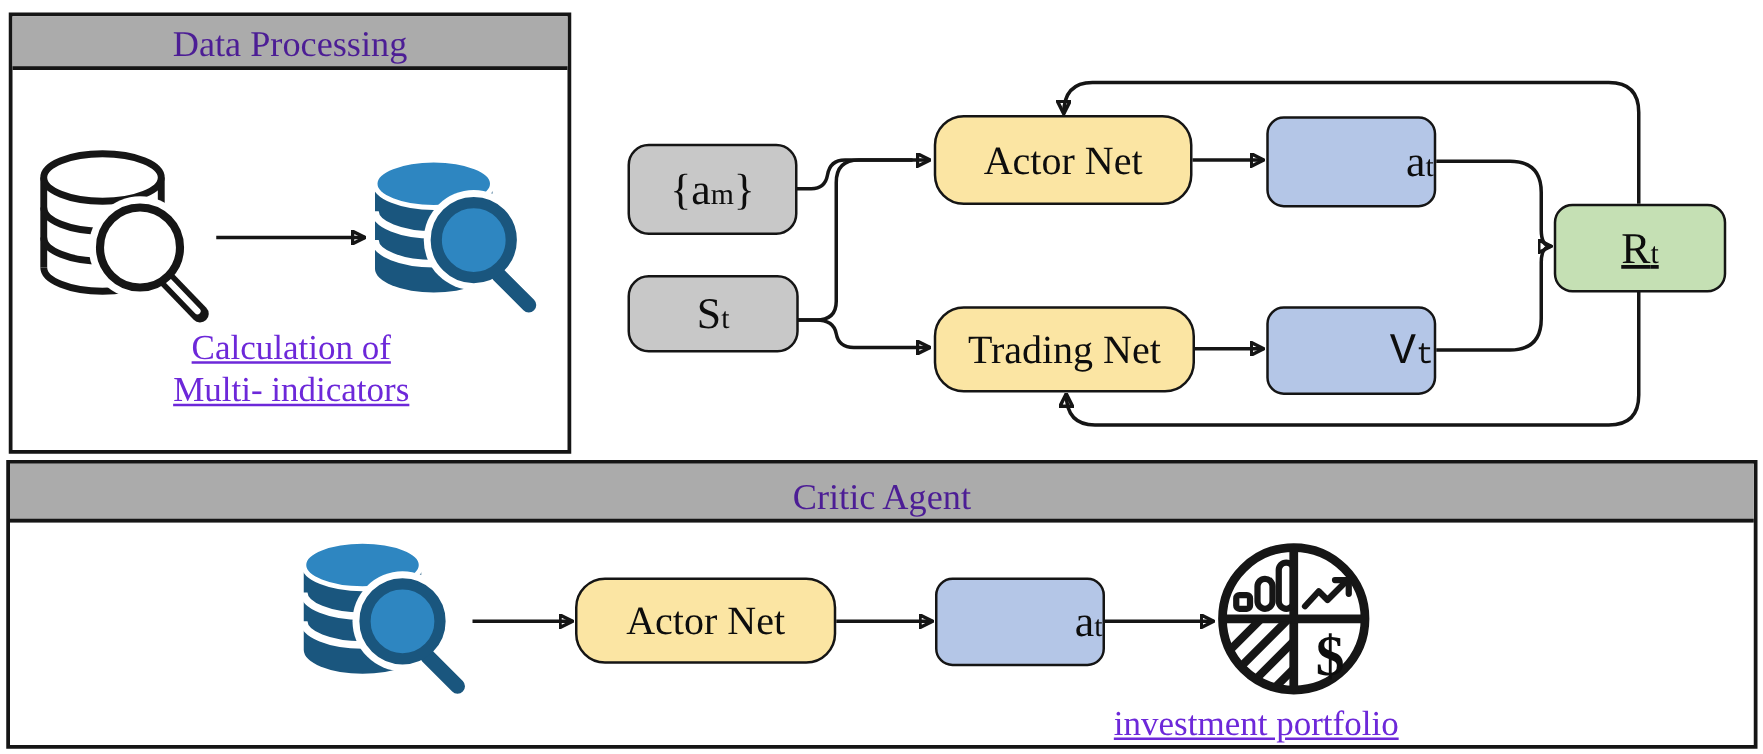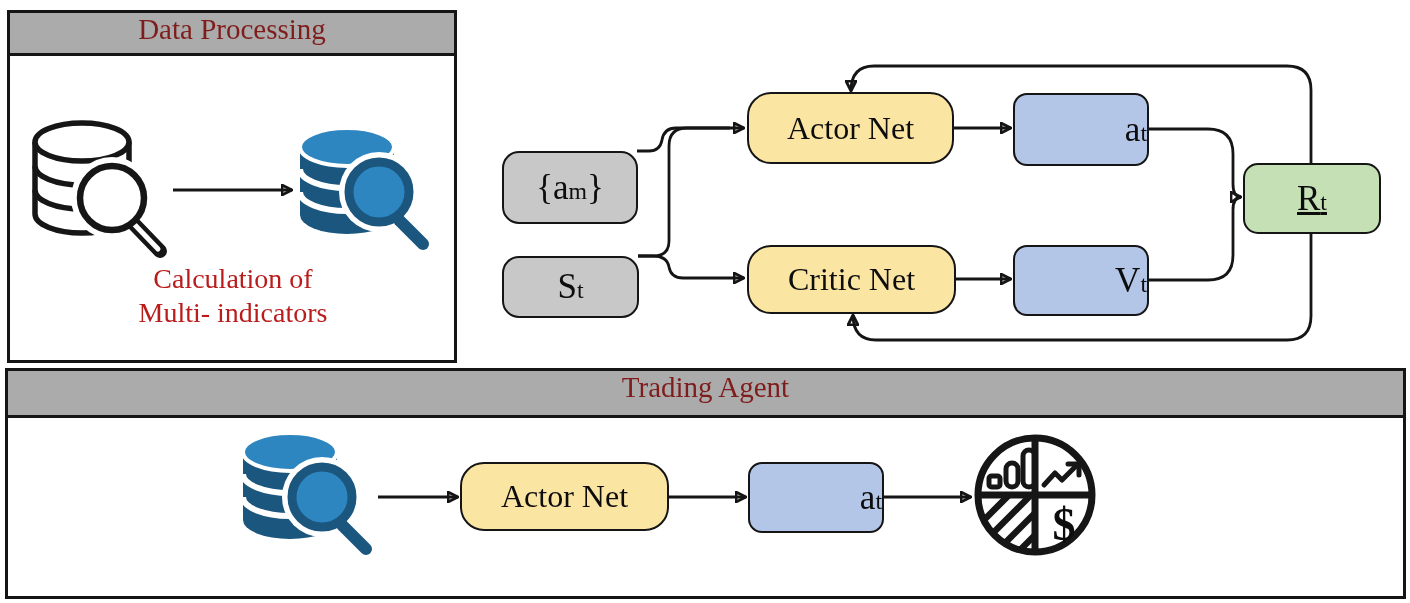--- a/index.html
+++ b/index.html
@@ -13,35 +13,35 @@
     --db-blue-dark:#1A567E;
   }
   html,body{margin:0;padding:0;background:#fff;}
   .canvas{
     position:relative;width:1410px;height:603px;background:#fff;overflow:hidden;
     font-family:"Liberation Serif","DejaVu Serif",serif;color:#111;
   }
   .panel{position:absolute;border:3px solid var(--border-black);background:#fff;box-sizing:border-box;}
   .panel-header{
     position:absolute;left:0;top:0;right:0;height:40px;background:var(--header-fill);
-    border-bottom:3px solid var(--border-black);display:flex;align-items:flex-start;justify-content:center;
-    font-size:29px;color:#7f1d1d;
+    border-bottom:3px solid var(--border-black);display:flex;align-items:flex-end;justify-content:center;
+    font-size:29px;color:#4c1d95;
   }
   .panel-header.tall{height:44px;}
   .node{
     position:absolute;z-index:2;box-sizing:border-box;border:2.6px solid #151515;
     display:flex;align-items:center;justify-content:center;font-size:32px;color:#0d0d0d;
   }
   .node .sub{font-size:0.68em;}
-  .node.gray{background:var(--node-gray);border-radius:17px;margin-top:36px;}
+  .node.gray{background:var(--node-gray);border-radius:17px;}
   .node.yellow{background:var(--node-yellow);border-radius:24px;}
   .node.blue{background:var(--node-blue);border-radius:14px;justify-content:flex-end;}
   .node.green{background:var(--node-green);border-radius:15px;}
   .node.big{font-size:35px;}
-  .caption{position:absolute;z-index:2;text-align:center;font-size:28px;line-height:34px;color:#b91c1c;}
+  .caption{position:absolute;z-index:2;text-align:center;font-size:28px;line-height:34px;color:#6d28d9;text-decoration:underline;}
   .connectors{position:absolute;left:0;top:0;z-index:1;pointer-events:none;}
   .icon-svg{position:absolute;z-index:2;}
   .connectors path{fill:none;stroke:#151515;stroke-width:2.8px;}
   .dbdark{fill:var(--db-blue-dark);}
   .dblight{fill:var(--db-blue-light);}
   .dollar{font-family:"Liberation Serif","DejaVu Serif",serif;font-weight:bold;font-size:46px;fill:#0d0d0d;}
 </style>
 </head>
 <body>
 
@@ -49,21 +49,21 @@
 
   <div class="panel" style="left:7px;top:10px;width:450px;height:353px;">
     <div class="panel-header">
       <span>Data Processing</span>
     </div>
   </div>
 
 
   <div class="panel" style="left:5px;top:368px;width:1401px;height:231px;">
     <div class="panel-header tall">
-      <span>Trading Agent</span>
+      <span>Critic Agent</span>
     </div>
   </div>
 
   <svg class="connectors" width="1410" height="603" viewBox="0 0 1410 603">
     <defs>
       <marker id="arrow" viewBox="0 0 12 12" refX="11" refY="6" markerWidth="12" markerHeight="12" orient="auto" markerUnits="userSpaceOnUse">
         <path d="M1 1 L11 6 L1 11 Z" fill="#151515" stroke="none"></path>
       </marker>
     </defs>
 
@@ -121,26 +121,26 @@
   <div class="node gray big" style="left:502px;top:115px;width:136px;height:73px;">
     <span><span>{a</span><span class="sub">m</span><span>}</span></span>
   </div>
   <div class="node gray big" style="left:502px;top:220px;width:137px;height:62px;">
     <span><span>S</span><span class="sub">t</span><span></span></span>
   </div>
   <div class="node yellow" style="left:747px;top:92px;width:207px;height:72px;">
     <span><span>Actor Net</span><span class="sub"></span><span></span></span>
   </div>
   <div class="node yellow" style="left:747px;top:245px;width:209px;height:69px;">
-    <span><span>Critic Net</span><span class="sub"></span><span></span></span>
+    <span><span>Trading Net</span><span class="sub"></span><span></span></span>
   </div>
   <div class="node blue big" style="left:1013px;top:93px;width:136px;height:73px;">
     <span><span>a</span><span class="sub">t</span><span></span></span>
   </div>
-  <div class="node blue big" style="left:1013px;top:245px;width:136px;height:71px;">
+  <div class="node blue big" style="left:1013px;top:245px;width:136px;height:71px;font-family:Liberation Mono, monospace;">
     <span><span>V</span><span class="sub">t</span><span></span></span>
   </div>
   <div class="node green big" style="left:1243px;top:163px;width:138px;height:71px;text-decoration:underline;">
     <span><span>R</span><span class="sub">t</span><span></span></span>
   </div>
 
   <svg class="icon-svg" style="left:238px;top:422px;" width="140" height="140" viewBox="0 0 140 140">
     <use href="#sym-db-blue"></use>
   </svg>
 
@@ -172,20 +172,21 @@
     <g clip-path="url(#blq)" stroke="#161616" stroke-width="6.5">
       <line x1="-28" y1="126" x2="57" y2="41"></line>
       <line x1="-10" y1="130" x2="75" y2="45"></line>
       <line x1="8" y1="134" x2="93" y2="49"></line>
       <line x1="26" y1="138" x2="111" y2="53"></line>
       <line x1="44" y1="142" x2="129" y2="57"></line>
     </g>
     <text x="91" y="107" text-anchor="middle" class="dollar">$</text>
   </svg>
 
+  <div class="caption" style="left:855px;top:563px;width:300px;">investment portfolio</div>
 
   <svg width="0" height="0" style="position:absolute" aria-hidden="true">
     <symbol id="sym-db-blue" viewBox="0 0 140 140">
       <path class="dbdark" d="M5 30H99V98A47 19 0 0 1 5 98Z"></path>
       <path d="M5 52A47 19 0 0 0 99 52" fill="none" stroke="#fff" stroke-width="6"></path>
       <path d="M5 75A47 19 0 0 0 99 75" fill="none" stroke="#fff" stroke-width="6"></path>
       <ellipse class="dblight" cx="52" cy="30" rx="47" ry="19" stroke="#fff" stroke-width="4"></ellipse>
       <circle cx="84" cy="75" r="40" fill="#fff"></circle>
       <line x1="103" y1="101" x2="130" y2="129" stroke="#fff" stroke-width="20" stroke-linecap="round"></line>
       <line x1="104" y1="103" x2="128" y2="127" class="dbdark" stroke="#1A567E" stroke-width="12" stroke-linecap="round"></line>

